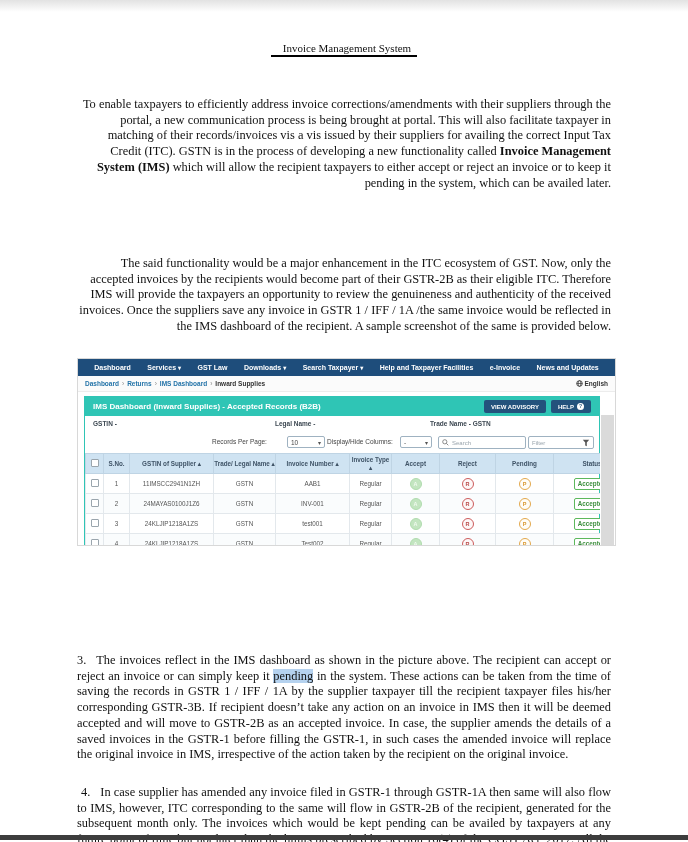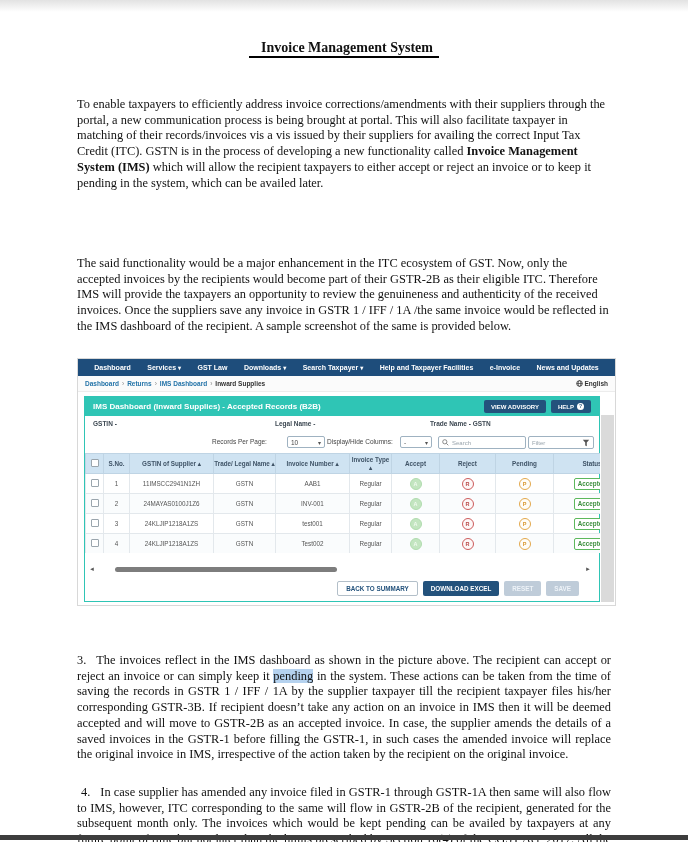--- a/index.html
+++ b/index.html
@@ -4,31 +4,31 @@
 <style>
   html,body{margin:0;padding:0;background:#fff;}
   .page{position:relative;width:688px;height:842px;background:#fff;overflow:hidden;
         font-family:"Liberation Serif", serif;color:#111;}
   .top-fade{position:absolute;top:0;left:0;right:0;height:12px;
         background:linear-gradient(#e2e2e2,#ffffff);}
   .bottom-bar{position:absolute;left:0;right:0;bottom:2px;height:5px;background:#3d3d3d;}
 
   
   .title-wrap{position:absolute;top:38px;left:0;width:100%;text-align:center;}
-  .title-wrap span{font-size:14px;font-weight:bold;border-bottom:2px solid #000;
+  .title-wrap span{font-size:11px;font-weight:normal;border-bottom:2px solid #000;
         padding:0 6px 1px 12px;}
   .para{position:absolute;left:77px;width:534px;margin:0;font-size:12.4px;
-        line-height:15.7px;}
+        line-height:15.7px;text-align:right;}
   .para.just{text-align:justify;margin-top:41px;}
   .pnum{margin-right:10px;}
   .hl{background:#b5d2ef;}
   sup{font-size:0.6em;}
 
   
-  .shot{position:absolute;left:77px;top:358px;width:539px;height:248px;background:#fff;
+  .shot{position:absolute;left:77px;top:358px;width:539px;height:188px;background:#fff;
         border:1px solid #d8d8d8;box-sizing:border-box;overflow:hidden;
         font-family:"Liberation Sans", sans-serif;}
   .navbar{position:absolute;top:0;left:0;right:0;height:17px;background:#1e4d7b;
         display:flex;align-items:center;justify-content:space-around;padding:0 8px;}
   .nav-item{color:#fff;font-size:7px;font-weight:bold;white-space:nowrap;cursor:pointer;}
   .nav-item .caret{font-size:6px;margin-left:2px;}
   .crumbs{position:absolute;top:17px;left:0;right:0;height:15px;background:#fbfbfb;
         border-bottom:1px solid #ececec;display:flex;align-items:center;padding:0 7px;
         font-size:6.5px;}
   .crumb{color:#2373a8;font-weight:bold;white-space:nowrap;}

